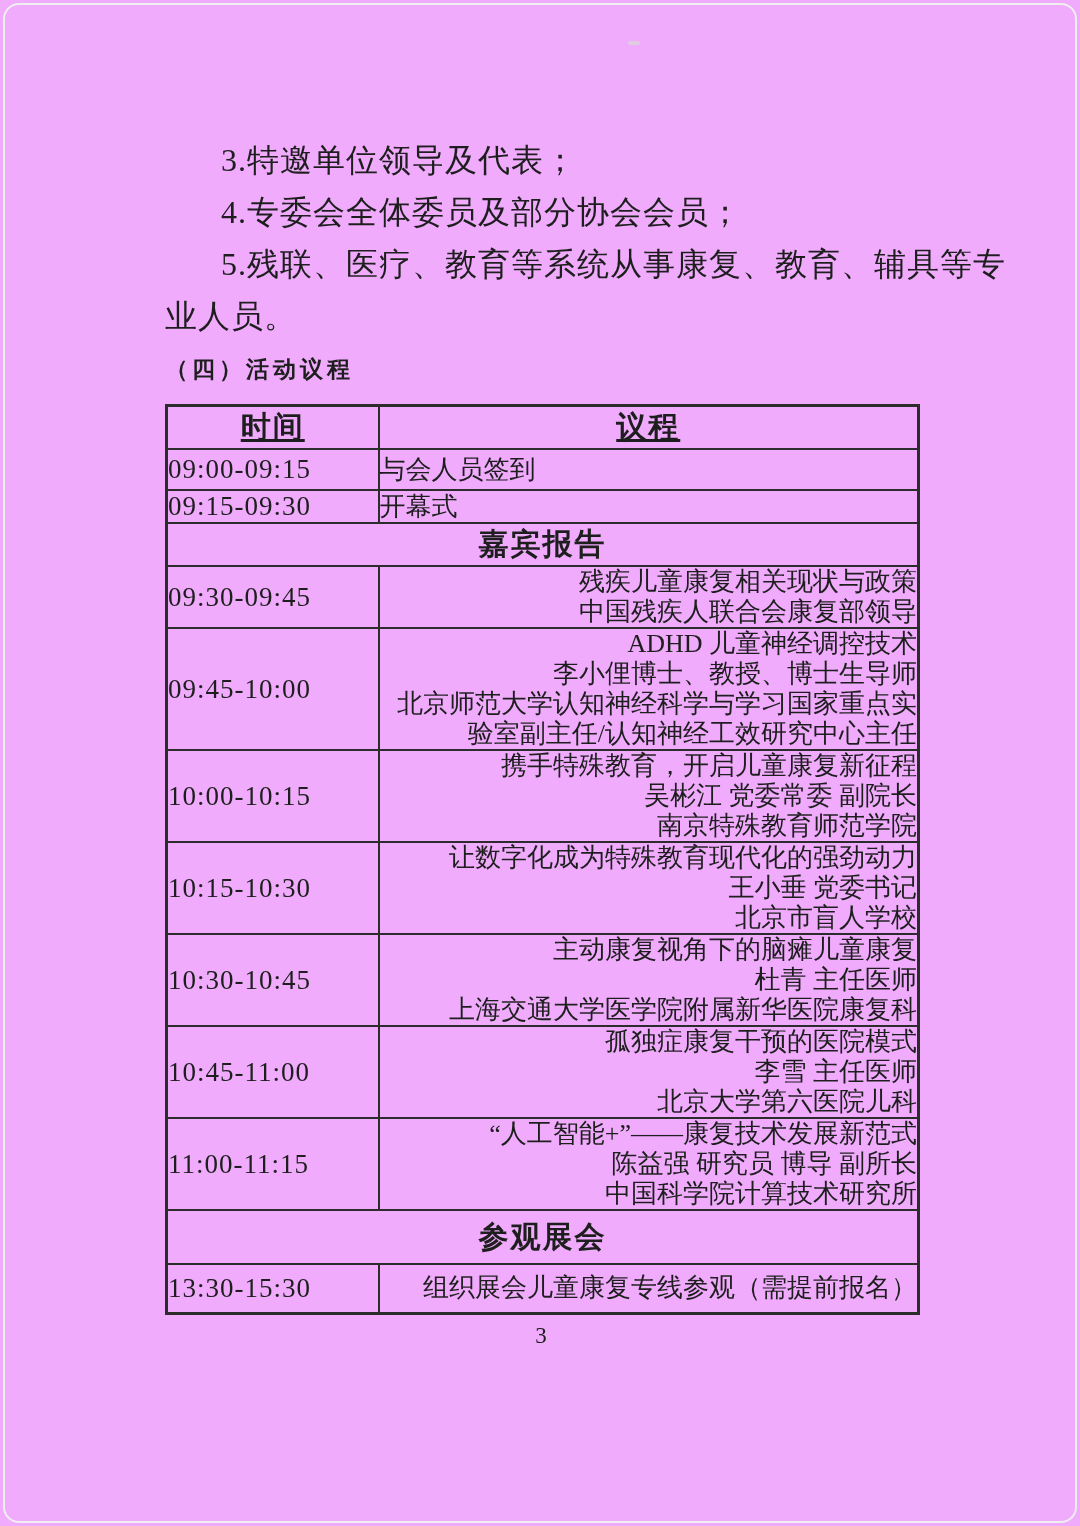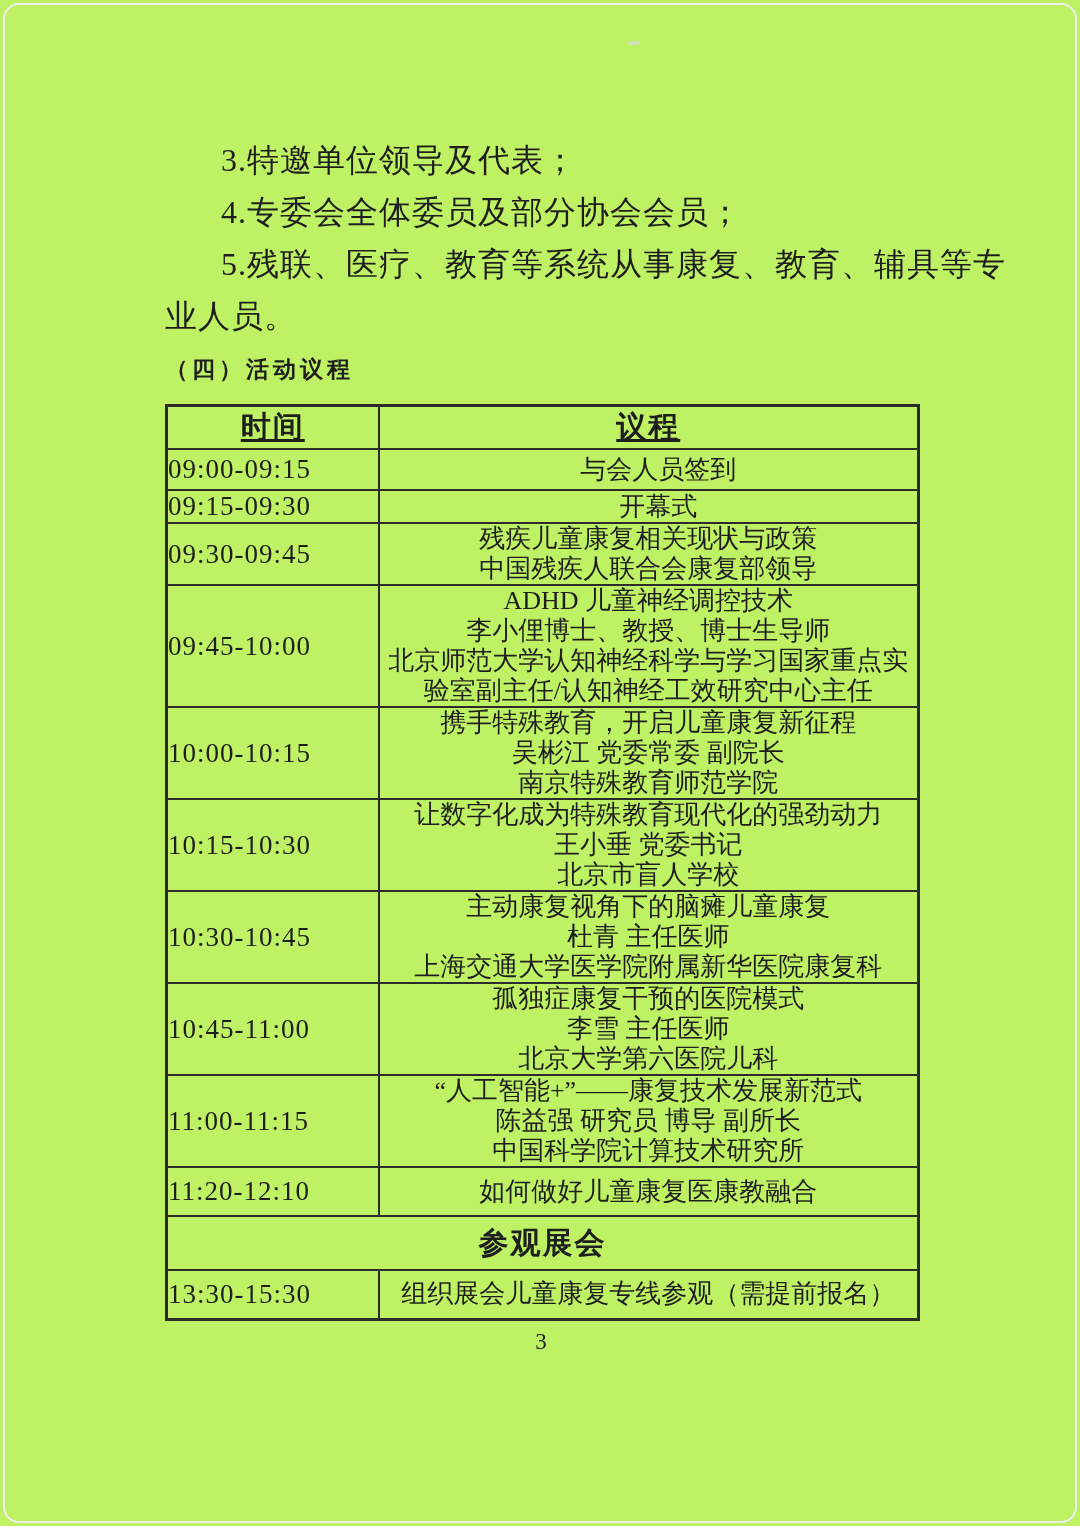--- a/index.html
+++ b/index.html
@@ -4,21 +4,21 @@
 <style>
   html, body {
     margin: 0;
     padding: 0;
     background: #ffffff;
   }
   .page {
     position: relative;
     width: 1080px;
     height: 1526px;
-    background: #bef264;
+    background: #f0abfc;
     font-family: "Liberation Serif", "DejaVu Serif", serif;
     color: #1e1e1e;
     overflow: hidden;
   }
   .frame {
     position: absolute;
     inset: 3px;
     border: 2px solid #efefef;
     border-radius: 16px;
     pointer-events: none;
@@ -84,24 +84,24 @@
     letter-spacing: 2px;
   }
   td.time {
     font-size: 27px;
     text-align: left;
     white-space: nowrap;
     letter-spacing: 1px;
   }
   td.agenda-cell {
     font-size: 26px;
-    text-align: center;
+    text-align: right;
     padding: 2px 8px;
   }
-  td.agenda-cell.center { text-align: center; padding-left: 20px; }
+  td.agenda-cell.center { text-align: left; }
   td.agenda-cell .line {
     line-height: 30px;
     white-space: nowrap;
   }
   tr.h42 { height: 42px; }
   tr.h41 { height: 41px; }
   tr.h40 { height: 24px; }
   tr.h43 { height: 43px; }
   tr.h62 { height: 62px; }
   tr.h121 { height: 121px; }
@@ -152,20 +152,23 @@
         </td>
       </tr>
 
       <tr class="h40">
         <td class="time">09:15-09:30</td>
         <td class="agenda-cell center">
           <div class="line">开幕式</div>
         </td>
       </tr>
 
+      <tr class="h43">
+        <td class="sec-cell" colspan="2">嘉宾报告</td>
+      </tr>
 
       <tr class="h62">
         <td class="time">09:30-09:45</td>
         <td class="agenda-cell">
           <div class="line">残疾儿童康复相关现状与政策</div>
           <div class="line">中国残疾人联合会康复部领导</div>
         </td>
       </tr>
 
       <tr class="h121">
@@ -217,26 +220,20 @@
       <tr class="h92">
         <td class="time">11:00-11:15</td>
         <td class="agenda-cell">
           <div class="line">“人工智能+”——康复技术发展新范式</div>
           <div class="line">陈益强 研究员 博导 副所长</div>
           <div class="line">中国科学院计算技术研究所</div>
         </td>
       </tr>
 
 
-      <tr class="h49">
-        <td class="time">11:20-12:10</td>
-        <td class="agenda-cell">
-          <div class="line">如何做好儿童康复医康教融合</div>
-        </td>
-      </tr>
 
       <tr class="h45">
         <td class="sec-cell" colspan="2">参观展会</td>
       </tr>
 
       <tr class="h49">
         <td class="time">13:30-15:30</td>
         <td class="agenda-cell">
           <div class="line">组织展会儿童康复专线参观（需提前报名）</div>
         </td>

